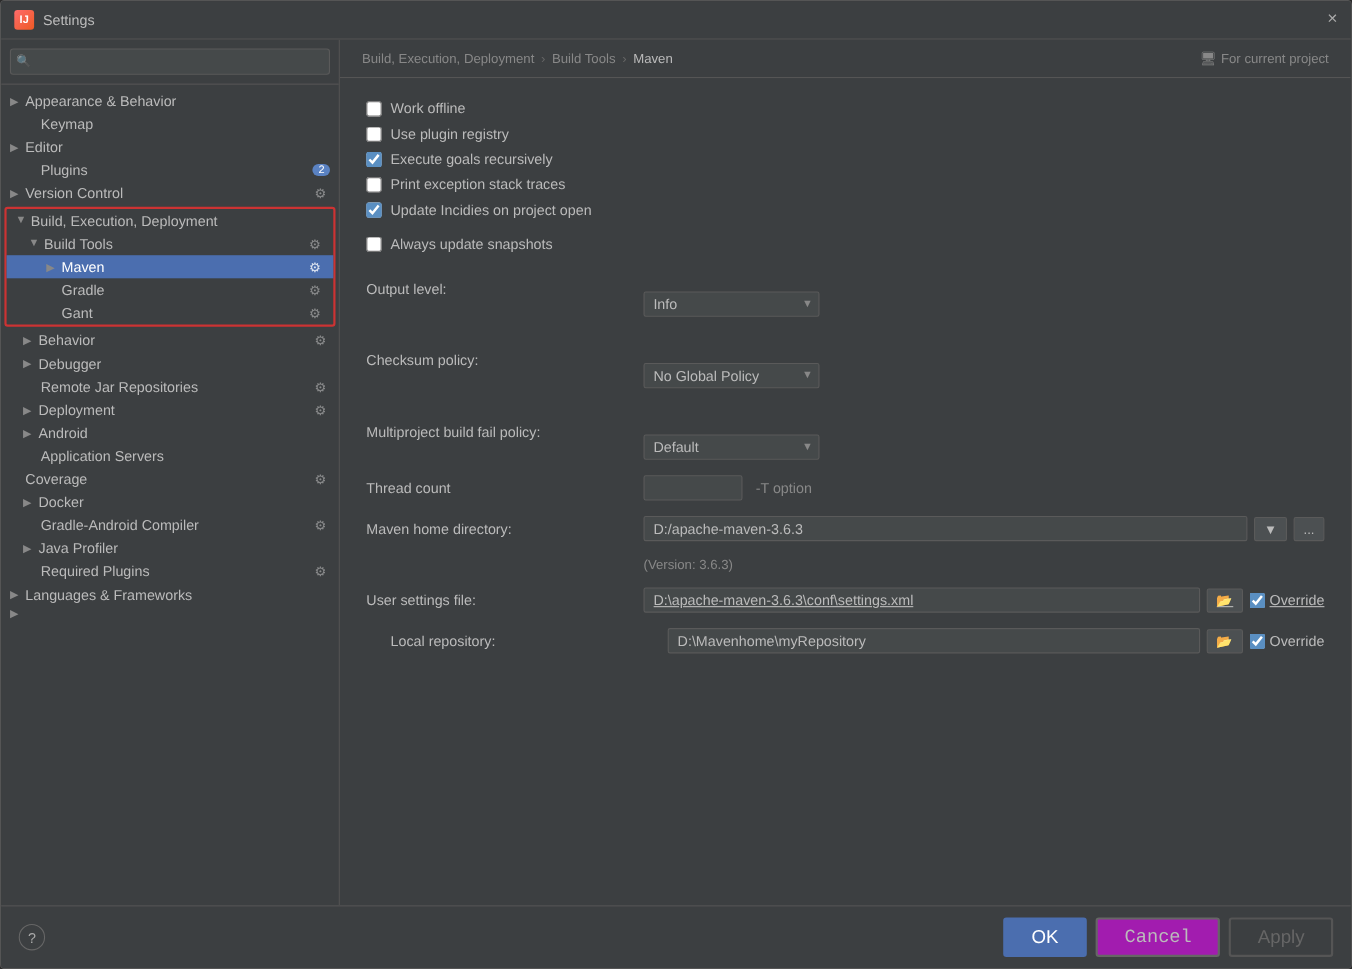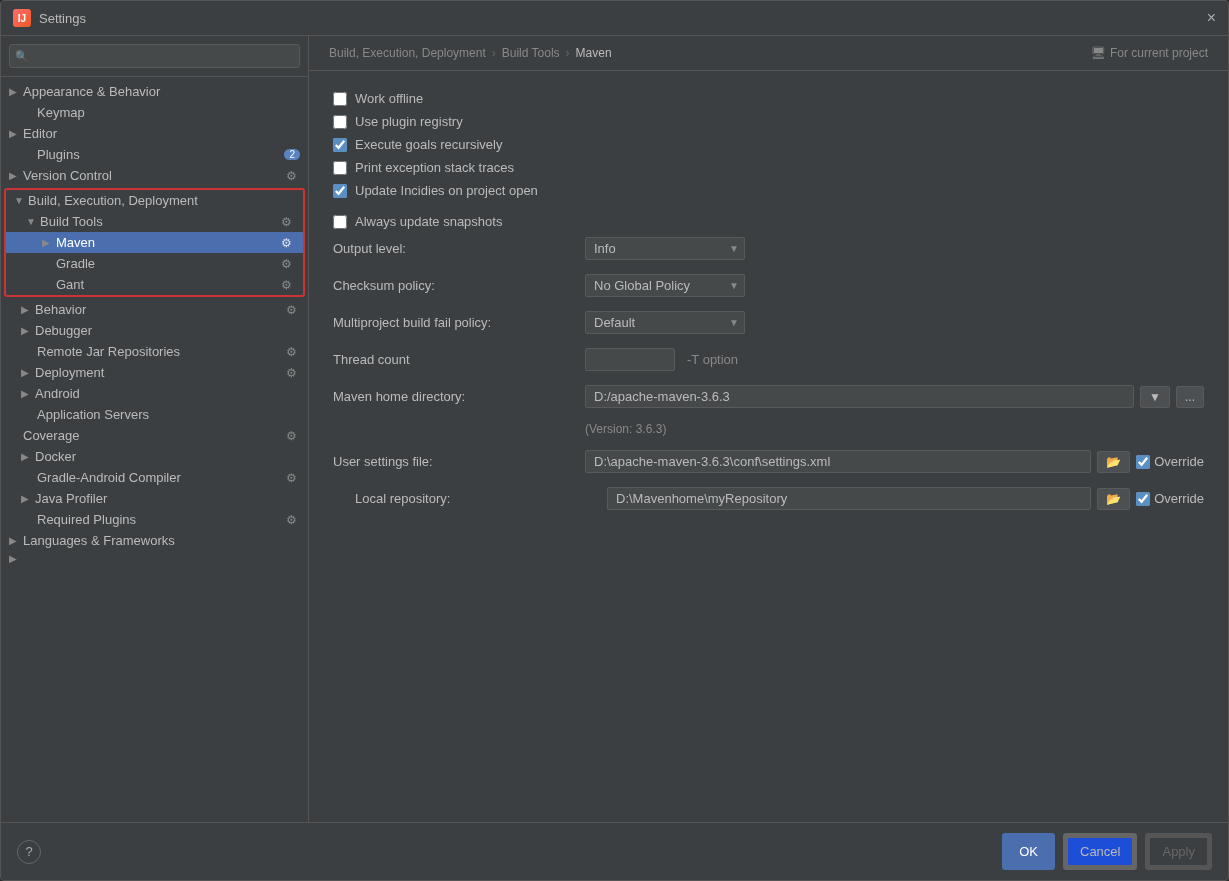--- a/index.html
+++ b/index.html
@@ -208,20 +208,21 @@
       gap: 12px;
     }
     .form-label {
       width: 240px;
       color: #bbbbbb;
       font-size: 13px;
       flex-shrink: 0;
     }
     .form-control {
       flex: 1;
+      margin-top: 28px;
     }
     .select-wrap {
       position: relative;
       display: inline-flex;
       align-items: center;
     }
     .form-select {
       background: #45494a;
       border: 1px solid #5a5a5a;
       border-radius: 2px;
@@ -313,35 +314,36 @@
       font-size: 13px;
       display: flex;
       align-items: center;
       justify-content: center;
     }
     .bottom-actions {
       display: flex;
       gap: 8px;
     }
     .btn {
-      padding: 6px 12px;
+      padding: 6px 24px;
       border-radius: 3px;
-      border: 5px solid #fde047;
-      cursor: pointer;
-      font-size: 13px;
+      border: 2px solid #fde047;
+      cursor: pointer;
+      font-size: 17px;
     }
     .btn-primary {
       background: #4b6eaf;
       border-color: #4b6eaf;
       color: #fff;
     }
     .btn-secondary {
-      background: #1d4ed8;
+      background: #a21caf;
       border-color: #666;
       color: #bbbbbb;
+      font-family: Liberation Mono, monospace;
     }
     .btn-disabled {
       background: #3c3f41;
       border-color: #555;
       color: #666;
       cursor: default;
     }
   </style>
 </head>
 <body>
@@ -602,21 +604,21 @@
             <input type="text" class="path-input" value="D:/apache-maven-3.6.3" style="">
             <button class="path-btn">▼</button>
             <button class="path-btn">...</button>
           </div>
         </div>
 
         <div class="version-text">(Version: 3.6.3)</div>
 
         <div class="form-row" style="align-items:center;">
           <div class="form-label">User settings file:</div>
-          <div style="display:flex; gap:6px; flex:1; align-items:center;">
+          <div style="display:flex; gap:6px; flex:1; align-items:center;text-decoration:underline;">
             <input type="text" class="path-input" value="D:\apache-maven-3.6.3\conf\settings.xml" style="">
             <button class="path-btn">📂</button>
             <div class="override-check">
               <input type="checkbox" id="override-user" checked="" style="">
               <label for="override-user">Override</label>
             </div>
           </div>
         </div>
 
         <div class="form-row" style="align-items:center;margin-left:22px;">

